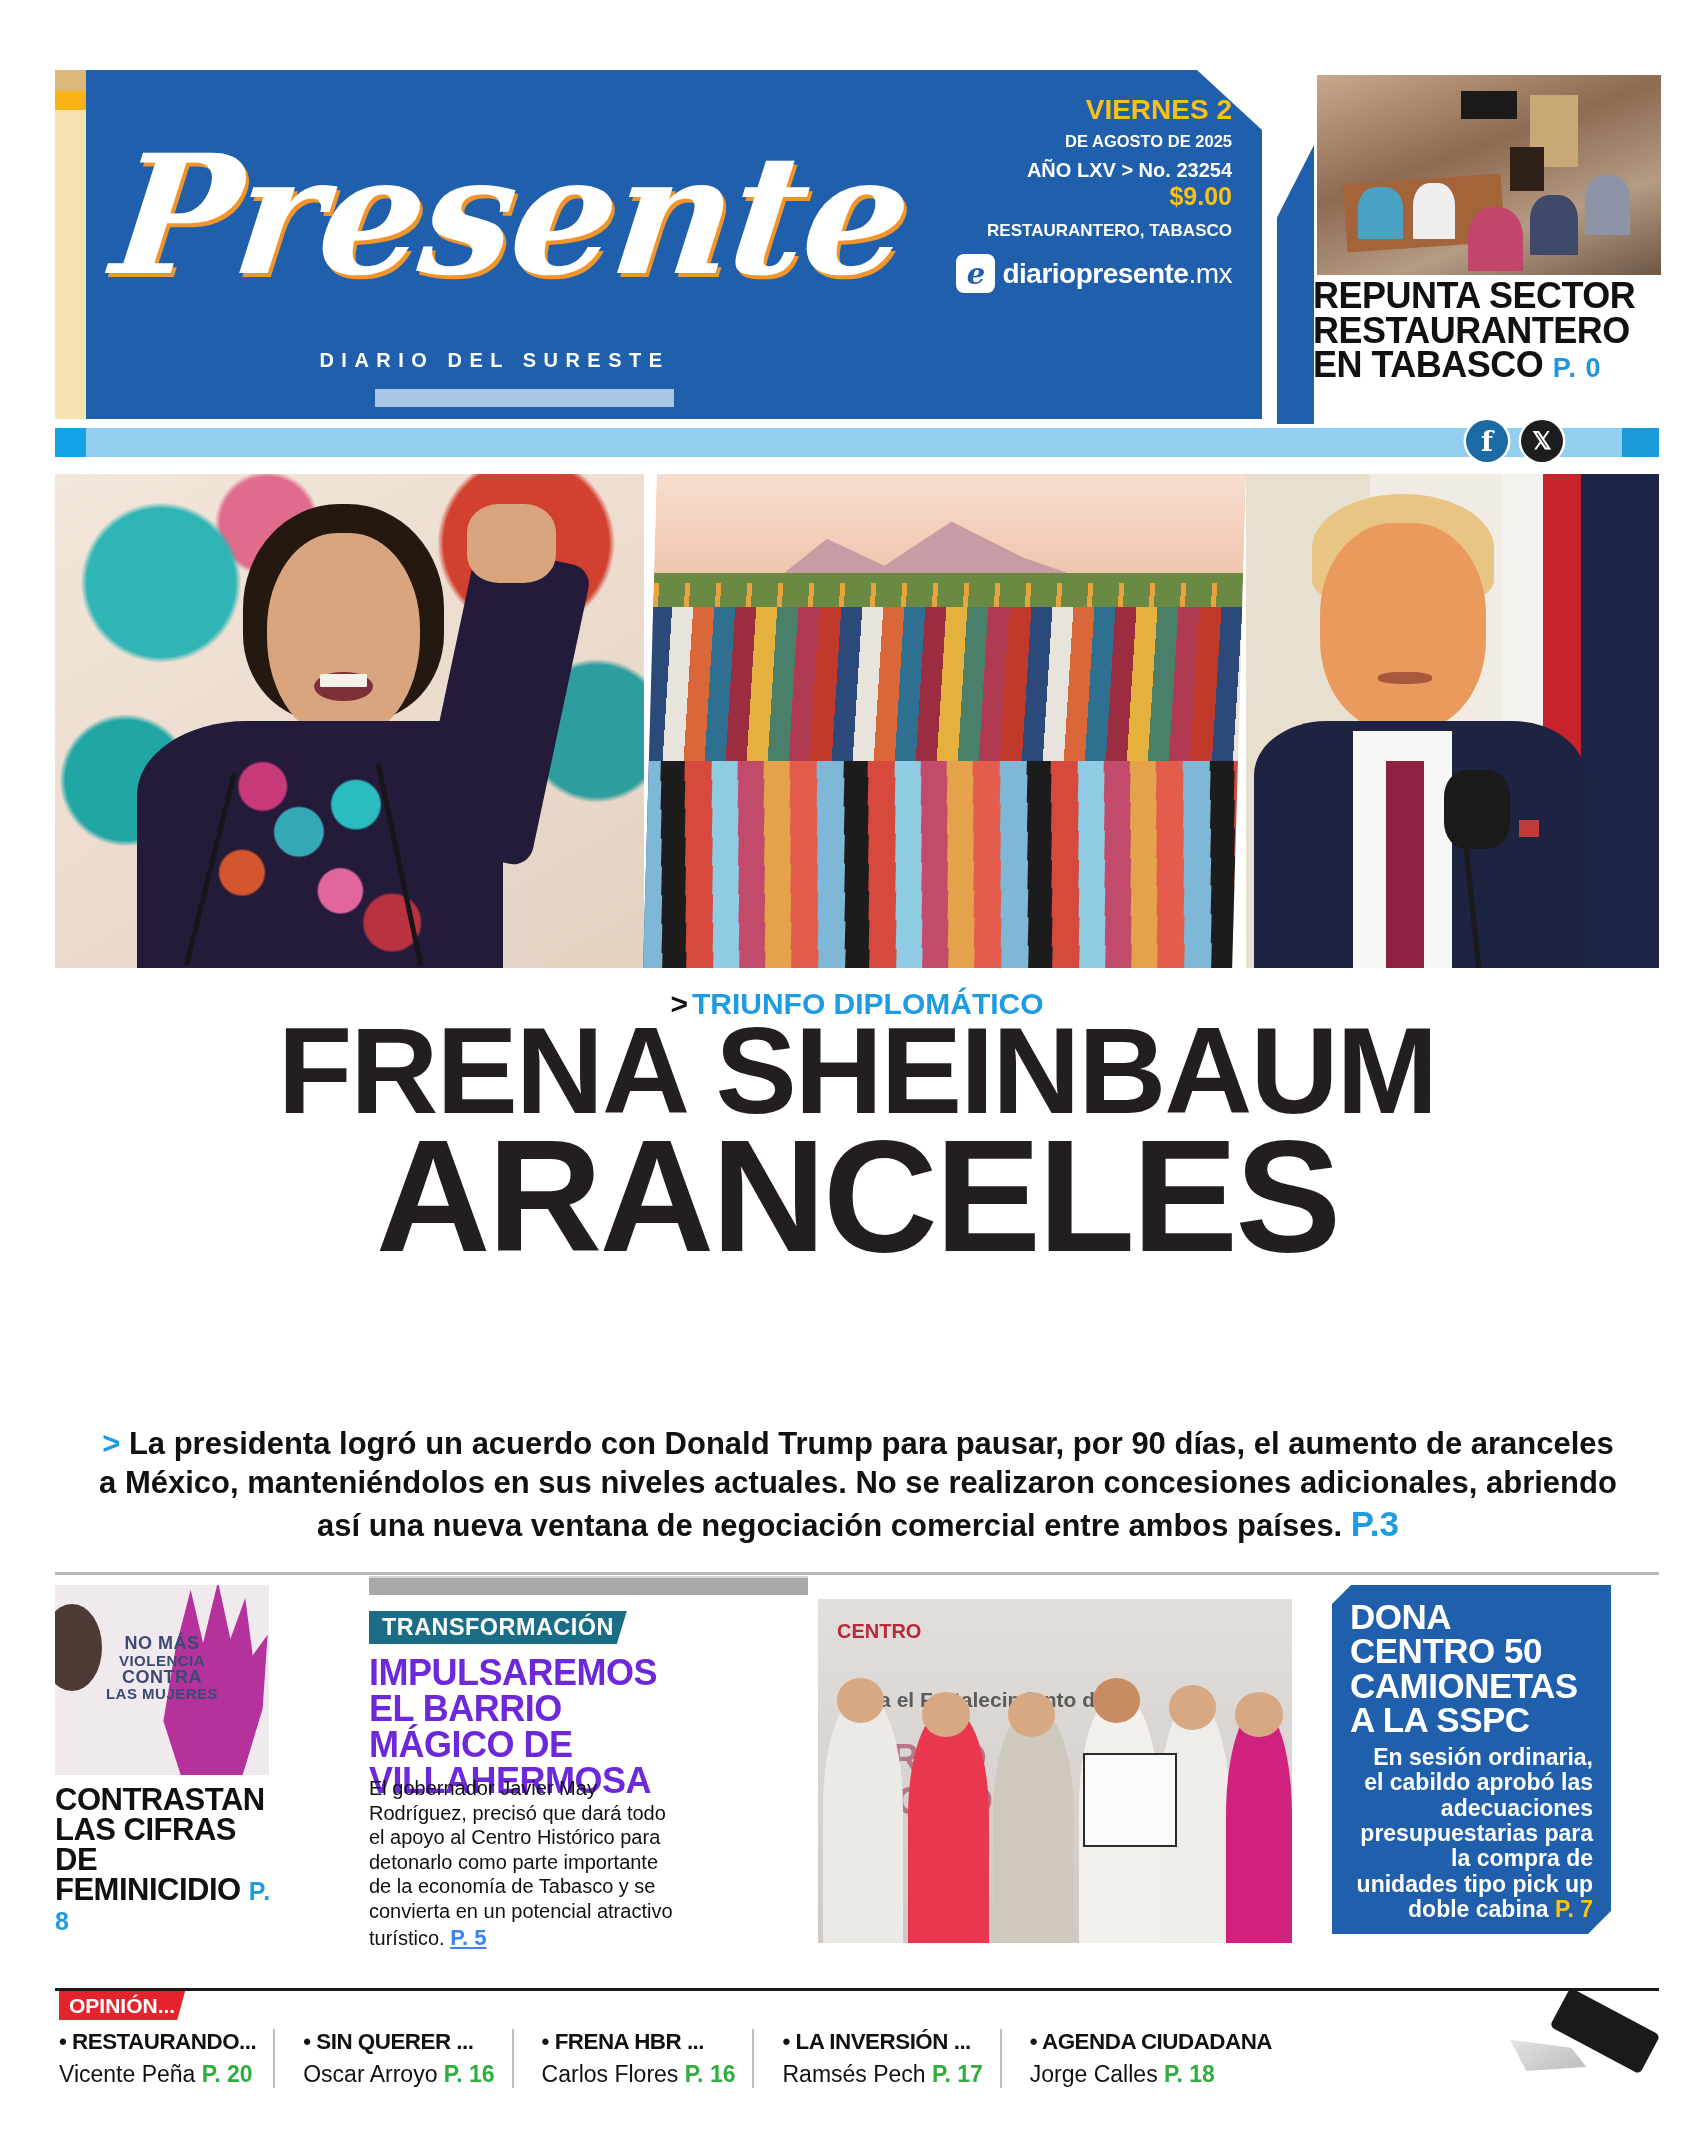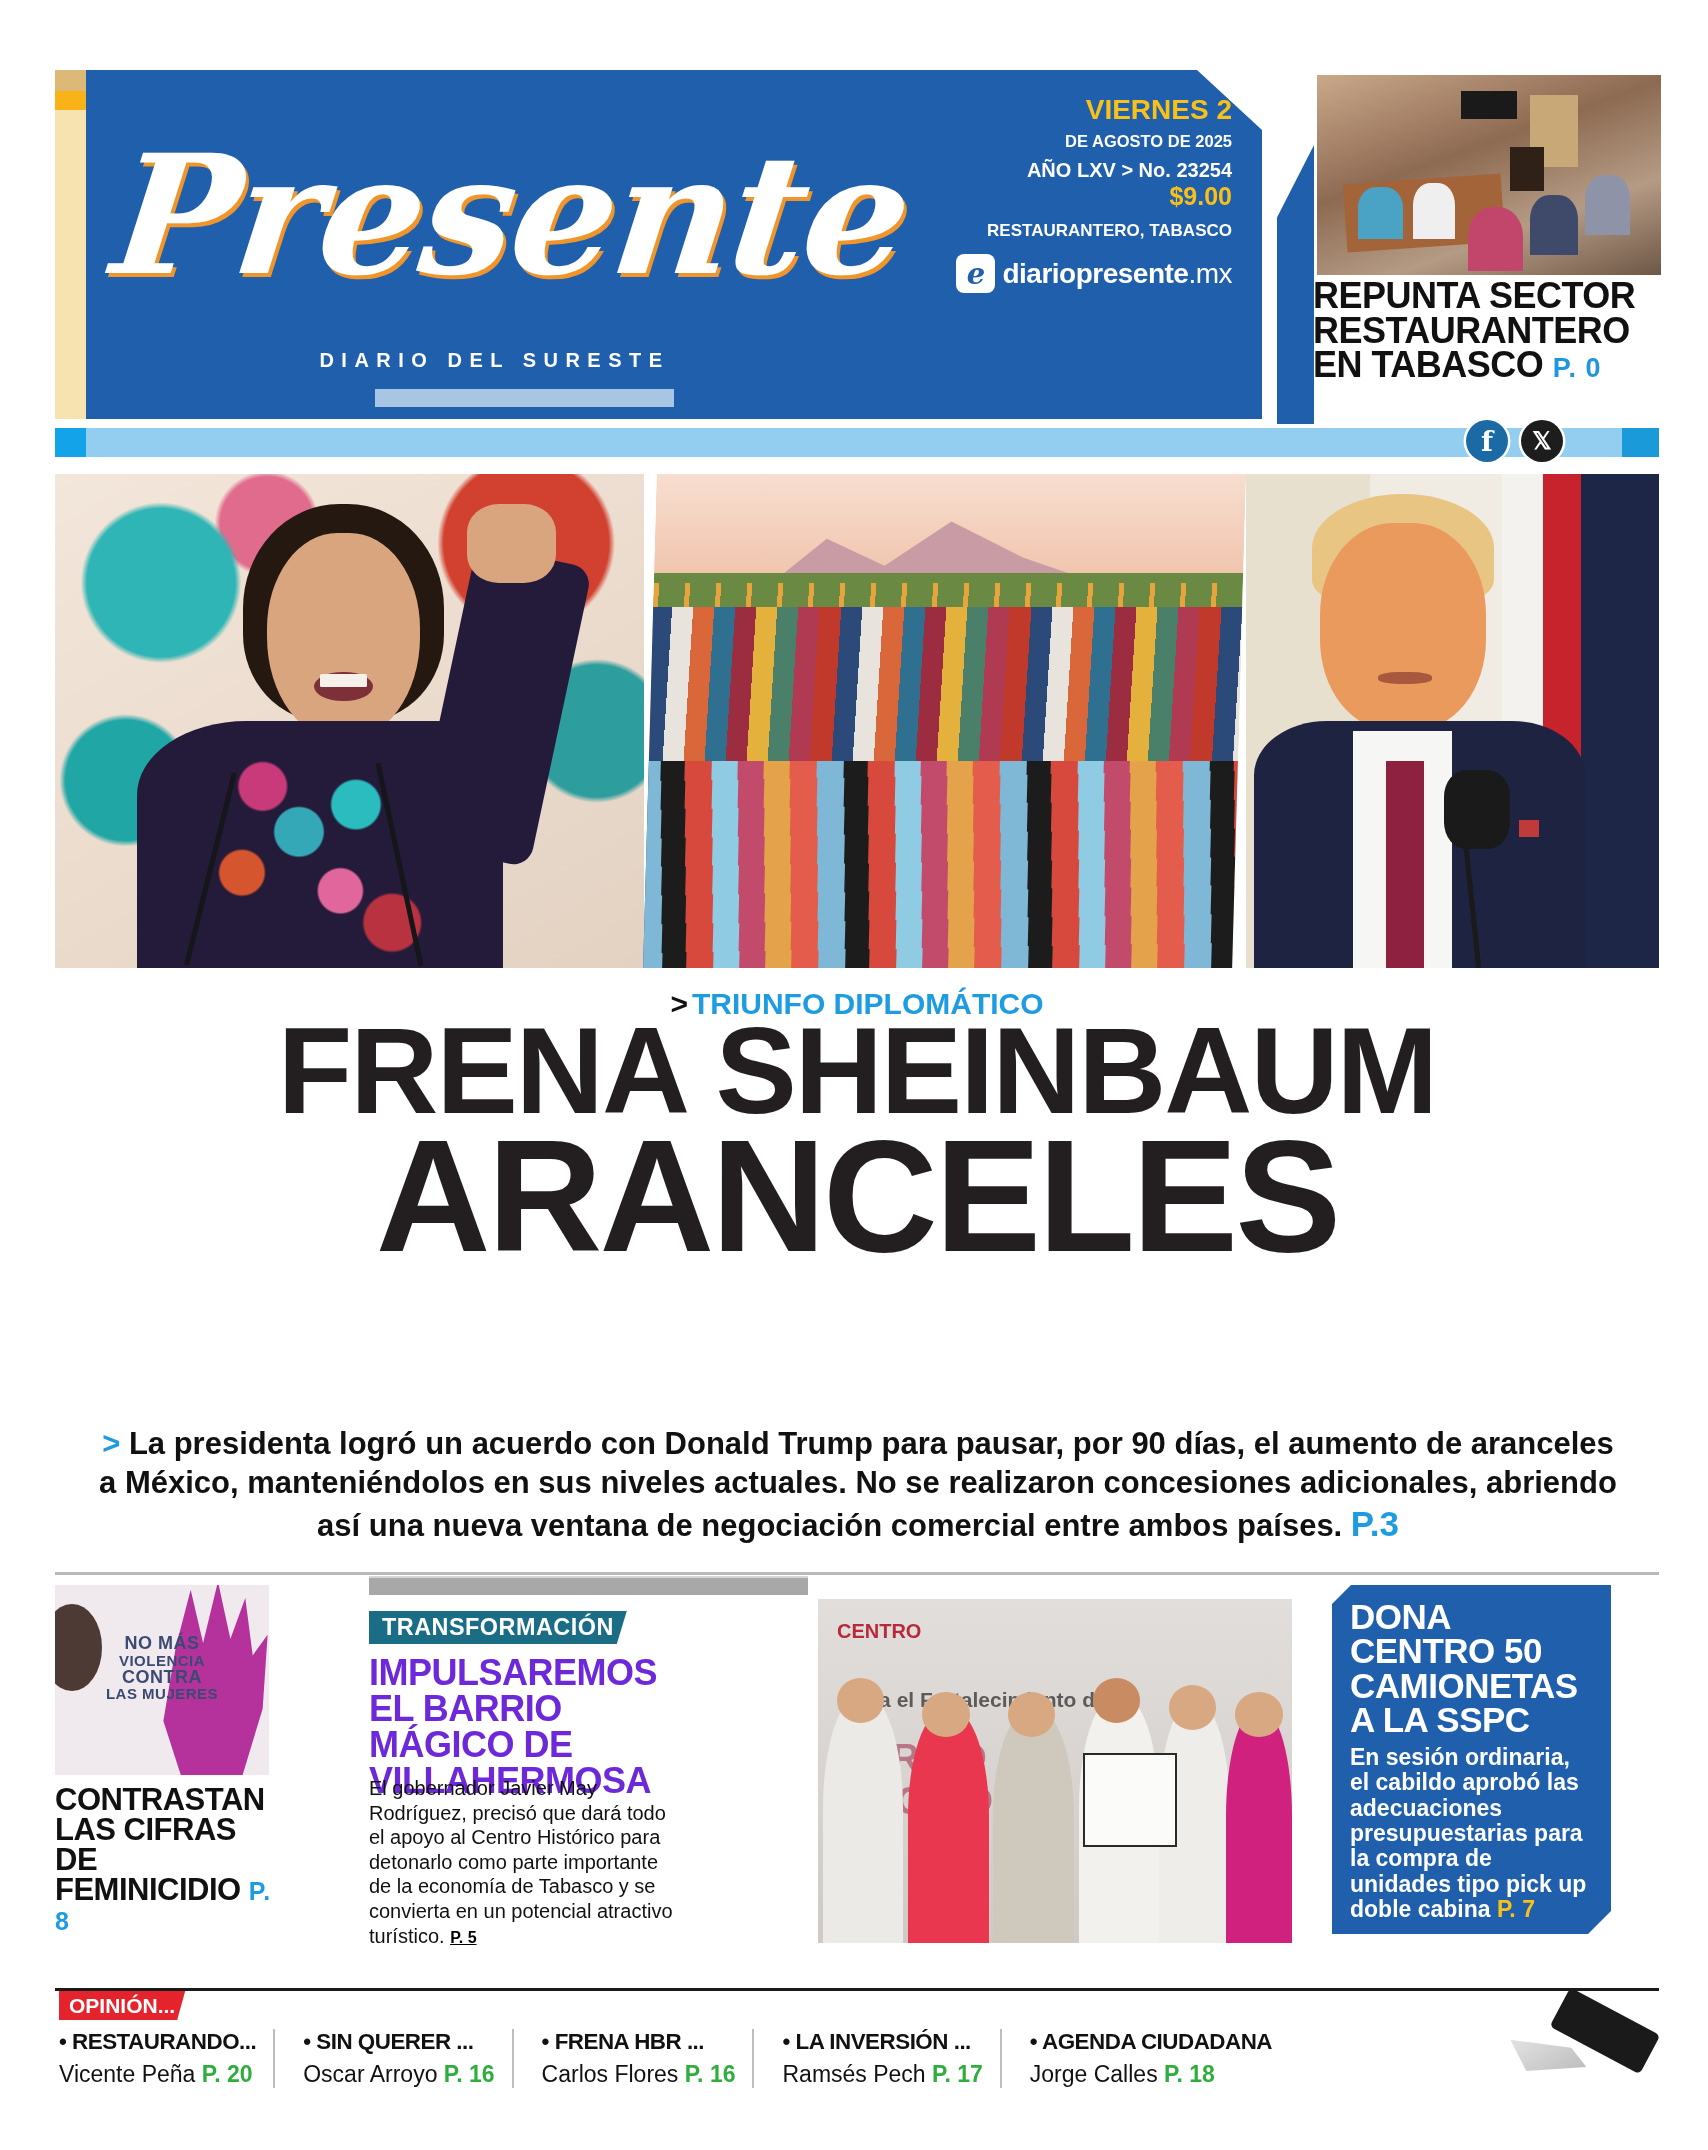--- a/index.html
+++ b/index.html
@@ -192,21 +192,21 @@
   
   .trans{position:absolute;left:369px;top:1576px;width:304px;}
   .trans-graybar{position:absolute;left:0;top:0;width:439px;height:17px;background:#a8a8a8;border-top:2px solid #d6d6d6;}
   .trans-tag{position:absolute;left:0;top:35px;height:33px;background:#1b6d85;color:#fff;
     font-size:23.4px;font-weight:600;letter-spacing:0.5px;display:flex;align-items:center;padding:0 13px;
     clip-path:polygon(0 0, 100% 0, calc(100% - 10px) 100%, 0 100%);}
   .trans-head{position:absolute;left:0;top:79px;width:304px;font-size:36px;font-weight:800;
     line-height:1.0;color:#6d28d9;letter-spacing:-0.5px;}
   .trans-body{position:absolute;left:0;top:200px;width:304px;font-size:20px;font-weight:400;
     line-height:1.23;color:#111;}
-  .trans-body .pg{color:#000000;font-weight:800;font-size:16px;text-decoration:underline;}
+  .trans-body .pg{color:#3b82f6;font-weight:800;font-size:22px;text-decoration:underline;}
 
   
   .ev-photo{position:absolute;left:818px;top:1599px;width:474px;height:344px;overflow:hidden;background:#d9d4cf;}
   .ev-photo .backdrop{position:absolute;inset:0;background:linear-gradient(#e2dedb,#cfcac6);}
   .ev-photo .bt1{position:absolute;left:4%;top:6%;width:22%;height:7%;color:#b8293a;font-weight:800;font-size:20px;}
   .ev-photo .bt2{position:absolute;left:6%;top:26%;width:70%;color:#5b5b5b;font-weight:700;font-size:21px;}
   .ev-photo .bt3{position:absolute;left:4%;top:40%;width:58%;color:#9a2a4a;font-weight:800;font-size:38px;opacity:.55;}
   .ev-photo .f{position:absolute;bottom:0;border-radius:46% 46% 0 0;}
   .ev-photo .f1{left:1%;width:17%;height:72%;background:#eceae6;}
   .ev-photo .f2{left:19%;width:17%;height:68%;background:#e8374f;}
@@ -221,21 +221,21 @@
   .ev-photo .h4{left:58%;bottom:64%;width:10%;height:13%;background:#c98c62;}
   .ev-photo .h5{left:74%;bottom:62%;width:10%;height:13%;background:#d8a882;}
   .ev-photo .h6{left:88%;bottom:60%;width:10%;height:13%;background:#d8a882;}
   .ev-photo .doc{position:absolute;left:56%;bottom:28%;width:19%;height:26%;background:#fbfbf9;border:2px solid #2a2a2a;}
 
   
   .dona{position:absolute;left:1332px;top:1585px;width:279px;height:349px;background:#1f5fac;
     clip-path:polygon(0 19px, 19px 0, 100% 0, 100% calc(100% - 23px), calc(100% - 23px) 100%, 0 100%);
     color:#fff;padding:15px 18px 0 18px;box-sizing:border-box;}
   .dona-head{font-size:35px;font-weight:800;line-height:0.98;letter-spacing:-0.5px;}
-  .dona-body{font-size:23px;font-weight:700;line-height:1.1;margin-top:8px;}
+  .dona-body{font-size:23px;font-weight:700;line-height:1.1;margin-top:8px;text-align:right;}
   .dona-body .pg{color:#f9c117;font-weight:800;}
 
   
   .op-rule{position:absolute;left:55px;top:1988px;width:1604px;height:2.5px;background:#1a1a1a;}
   .op-tag{position:absolute;left:59px;top:1991px;height:29px;background:#e4232c;color:#fff;
     font-size:21px;font-weight:800;display:flex;align-items:center;padding:0 10px;letter-spacing:0px;
     clip-path:polygon(0 0,100% 0,calc(100% - 8px) 100%,0 100%);}
   .op-row{position:absolute;left:59px;top:2029px;width:1541px;display:flex;}
   .op-item{position:relative;padding-right:17px;}
   .op-item + .op-item{border-left:2px solid #bdbdbd;padding-left:28px;}

